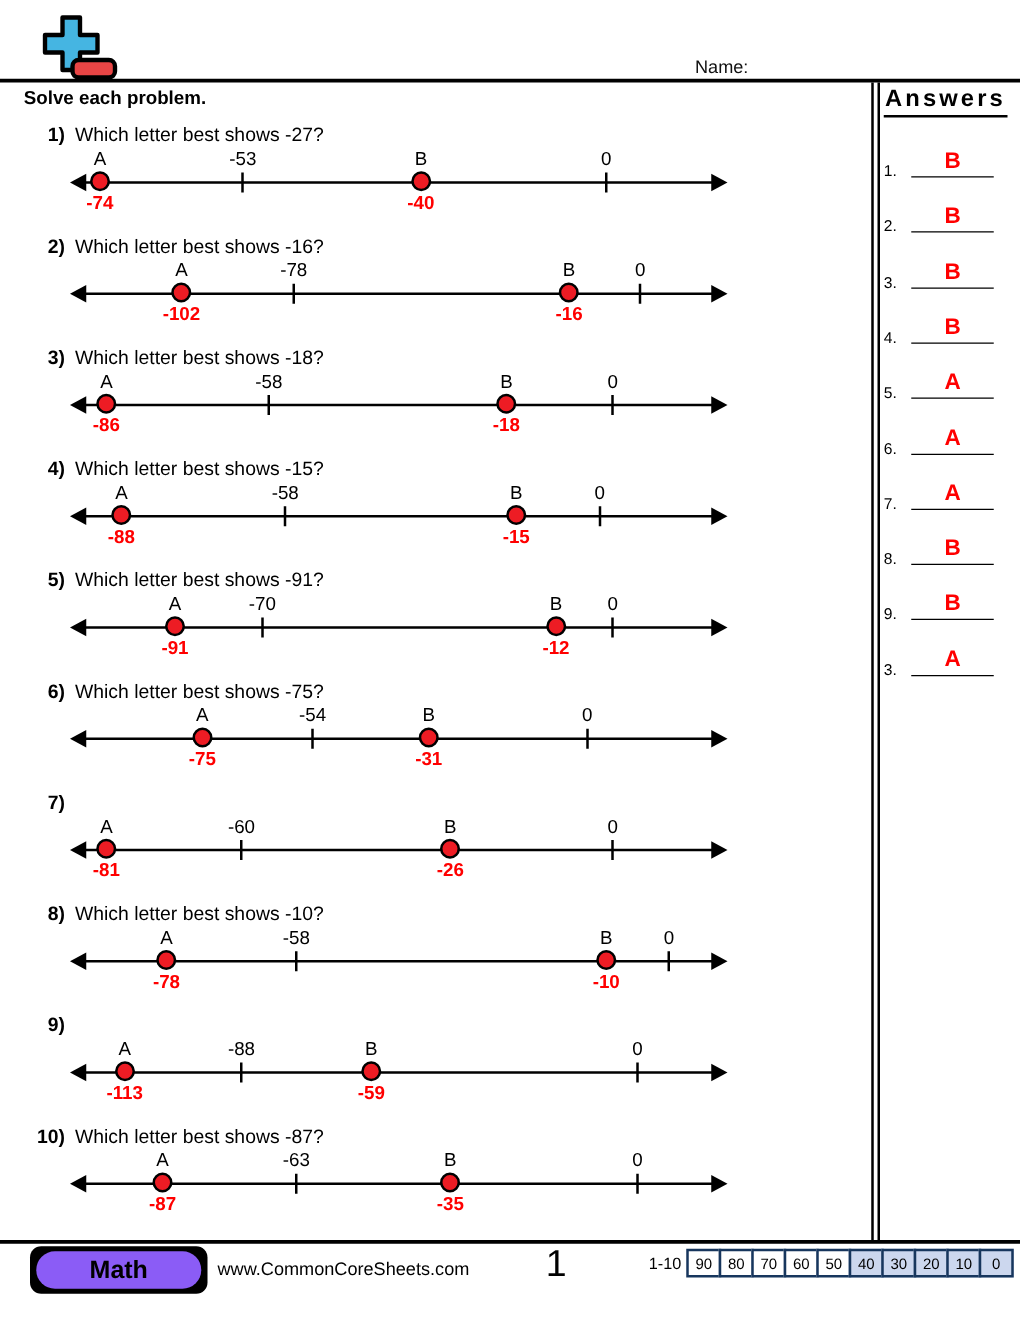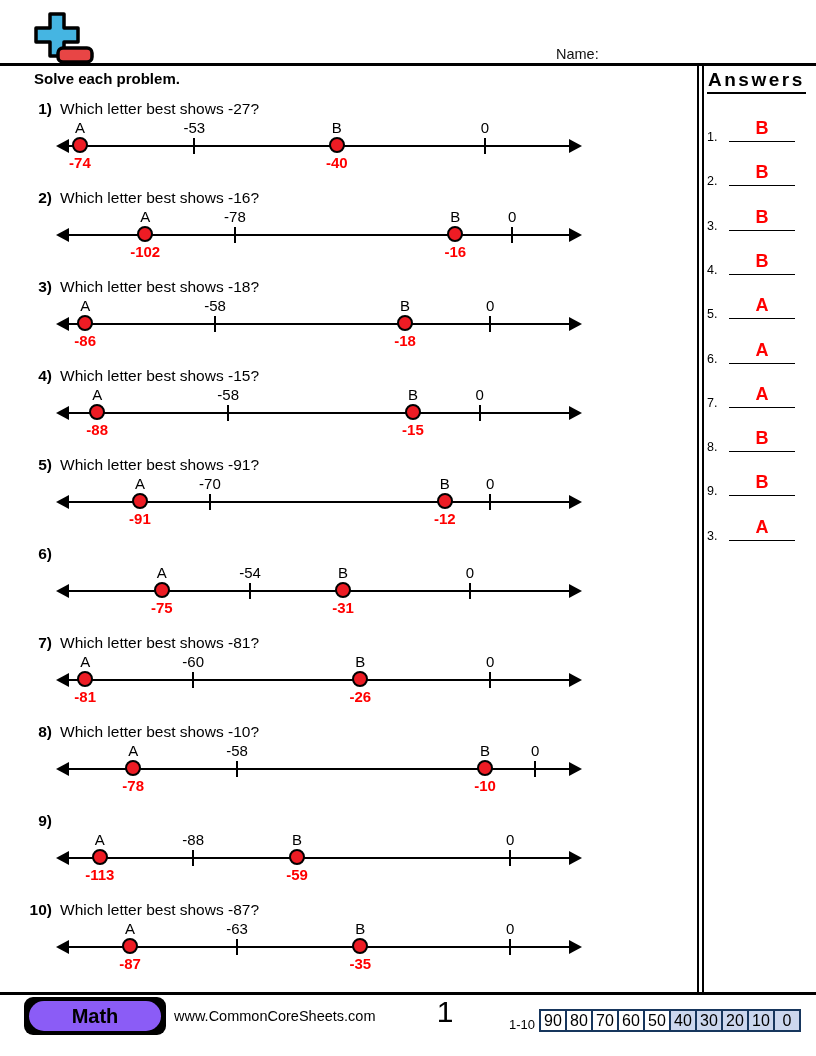--- a/index.html
+++ b/index.html
@@ -8,21 +8,21 @@
     background:#ffffff; font-family:"Liberation Sans", sans-serif; overflow:hidden;
   }
   
   .logo { position:absolute; left:20px; top:6px; width:80px; height:60px; }
   .title { position:absolute; left:130px; top:41px; width:420px; text-align:center;
            font-size:17.5px; color:#111; letter-spacing:-0.2px; }
   .name-label { position:absolute; left:556px; top:46px; font-size:14.5px; color:#111; }
   .name-value { position:absolute; left:622px; top:40px; width:150px; text-align:center;
                 font-size:21px; font-weight:bold; color:#ff0000; }
   .header-rule { position:absolute; left:0; top:63px; width:816px; height:3px; background:#000; }
-  .instructions { position:absolute; left:34px; top:70px; font-size:15px; font-weight:bold; color:#000; }
+  .instructions { position:absolute; left:19px; top:70px; font-size:15px; font-weight:bold; color:#000; }
   
   .vline { position:absolute; width:2px; background:#000; top:66px; height:927px; }
   .vline.v1 { left:697px; } .vline.v2 { left:702px; }
   .answers-heading { position:absolute; left:707px; top:69px; font-size:19px; font-weight:bold;
                      letter-spacing:2.5px; color:#000; border-bottom:2.5px solid #000;
                      padding:0 1px 1px 1px; }
   .answer-item { position:absolute; left:707px; width:100px; height:34px; }
   .answer-num { position:absolute; left:0; bottom:2px; font-size:12.5px; color:#000; }
   .answer-blank { position:absolute; left:22px; bottom:4px; width:66px;
                   border-bottom:1.5px solid #000; text-align:center; height:26px; }
@@ -49,26 +49,26 @@
   
   .footer-rule { position:absolute; left:0; top:992px; width:816px; height:3px; background:#000; }
   .math-badge { position:absolute; left:24px; top:997px; width:142px; height:38px;
                 background:#000; border-radius:9px; }
   .math-badge-inner { position:absolute; left:5px; top:4px; right:5px; bottom:4px;
                       background:#8b5cf6; border-radius:15px; display:flex; align-items:center;
                       justify-content:center; font-size:20px; font-weight:bold; color:#000; }
   .website { position:absolute; left:174px; top:1008px; font-size:14.5px; color:#000; }
   .page-num { position:absolute; left:415px; top:995px; width:60px; text-align:center;
               font-size:30px; font-weight:400; color:#000; }
-  .score { position:absolute; right:15px; top:999px; display:flex; align-items:flex-end; }
+  .score { position:absolute; right:5px; top:999px; display:flex; align-items:center; }
   .score-label { font-size:13px; margin-right:6px; color:#000; }
   .score-cells { display:flex; }
   .score-cell { width:24px; height:19px; border:2px solid #17365d; margin-left:-2px;
                 display:flex; align-items:center; justify-content:center;
-                font-size:16px; color:#000; background:#fff;margin-top:10px; }
+                font-size:12px; color:#000; background:#fff; }
   .score-cell.hl { background:#ccd7ee; }
 </style>
 </head>
 <body>
 
 <div class="page">
 
   <div class="logo">
     <svg width="80" height="60" viewBox="0 0 80 60">
       <path d="M30 8 h14 v14 h14 v14 h-14 v14 h-14 v-14 h-14 v-14 h14 z" fill="#45b5e2" stroke="#000" stroke-width="3.5" stroke-linejoin="round"></path>
@@ -301,20 +301,21 @@
           <div class="nl-marker" style="left: 82.8%;">
             <span class="nl-top">0</span>
             <div class="nl-tick"></div>
           </div>
         </div>
   </div>
 
   <div class="problem" style="top: 545px;">
     <div class="problem-q">
       <span class="problem-num">6)</span>
+      <span class="problem-text">Which letter best shows -75?</span>
     </div>
     <div class="numberline">
       <div class="nl-arrow left"></div>
       <div class="nl-line"></div>
       <div class="nl-arrow right"></div>
     <div class="nl-marker" style="left: 19.9%;">
             <span class="nl-top">A</span>
             <div class="nl-dot"></div>
             <span class="nl-bottom">-75</span>
           </div>
@@ -330,21 +331,20 @@
           <div class="nl-marker" style="left: 78.9%;">
             <span class="nl-top">0</span>
             <div class="nl-tick"></div>
           </div>
         </div>
   </div>
 
   <div class="problem" style="top: 634px;">
     <div class="problem-q">
       <span class="problem-num">7)</span>
-      <span class="problem-text">Which letter best shows -81?</span>
     </div>
     <div class="numberline">
       <div class="nl-arrow left"></div>
       <div class="nl-line"></div>
       <div class="nl-arrow right"></div>
     <div class="nl-marker" style="left: 5.2%;">
             <span class="nl-top">A</span>
             <div class="nl-dot"></div>
             <span class="nl-bottom">-81</span>
           </div>

